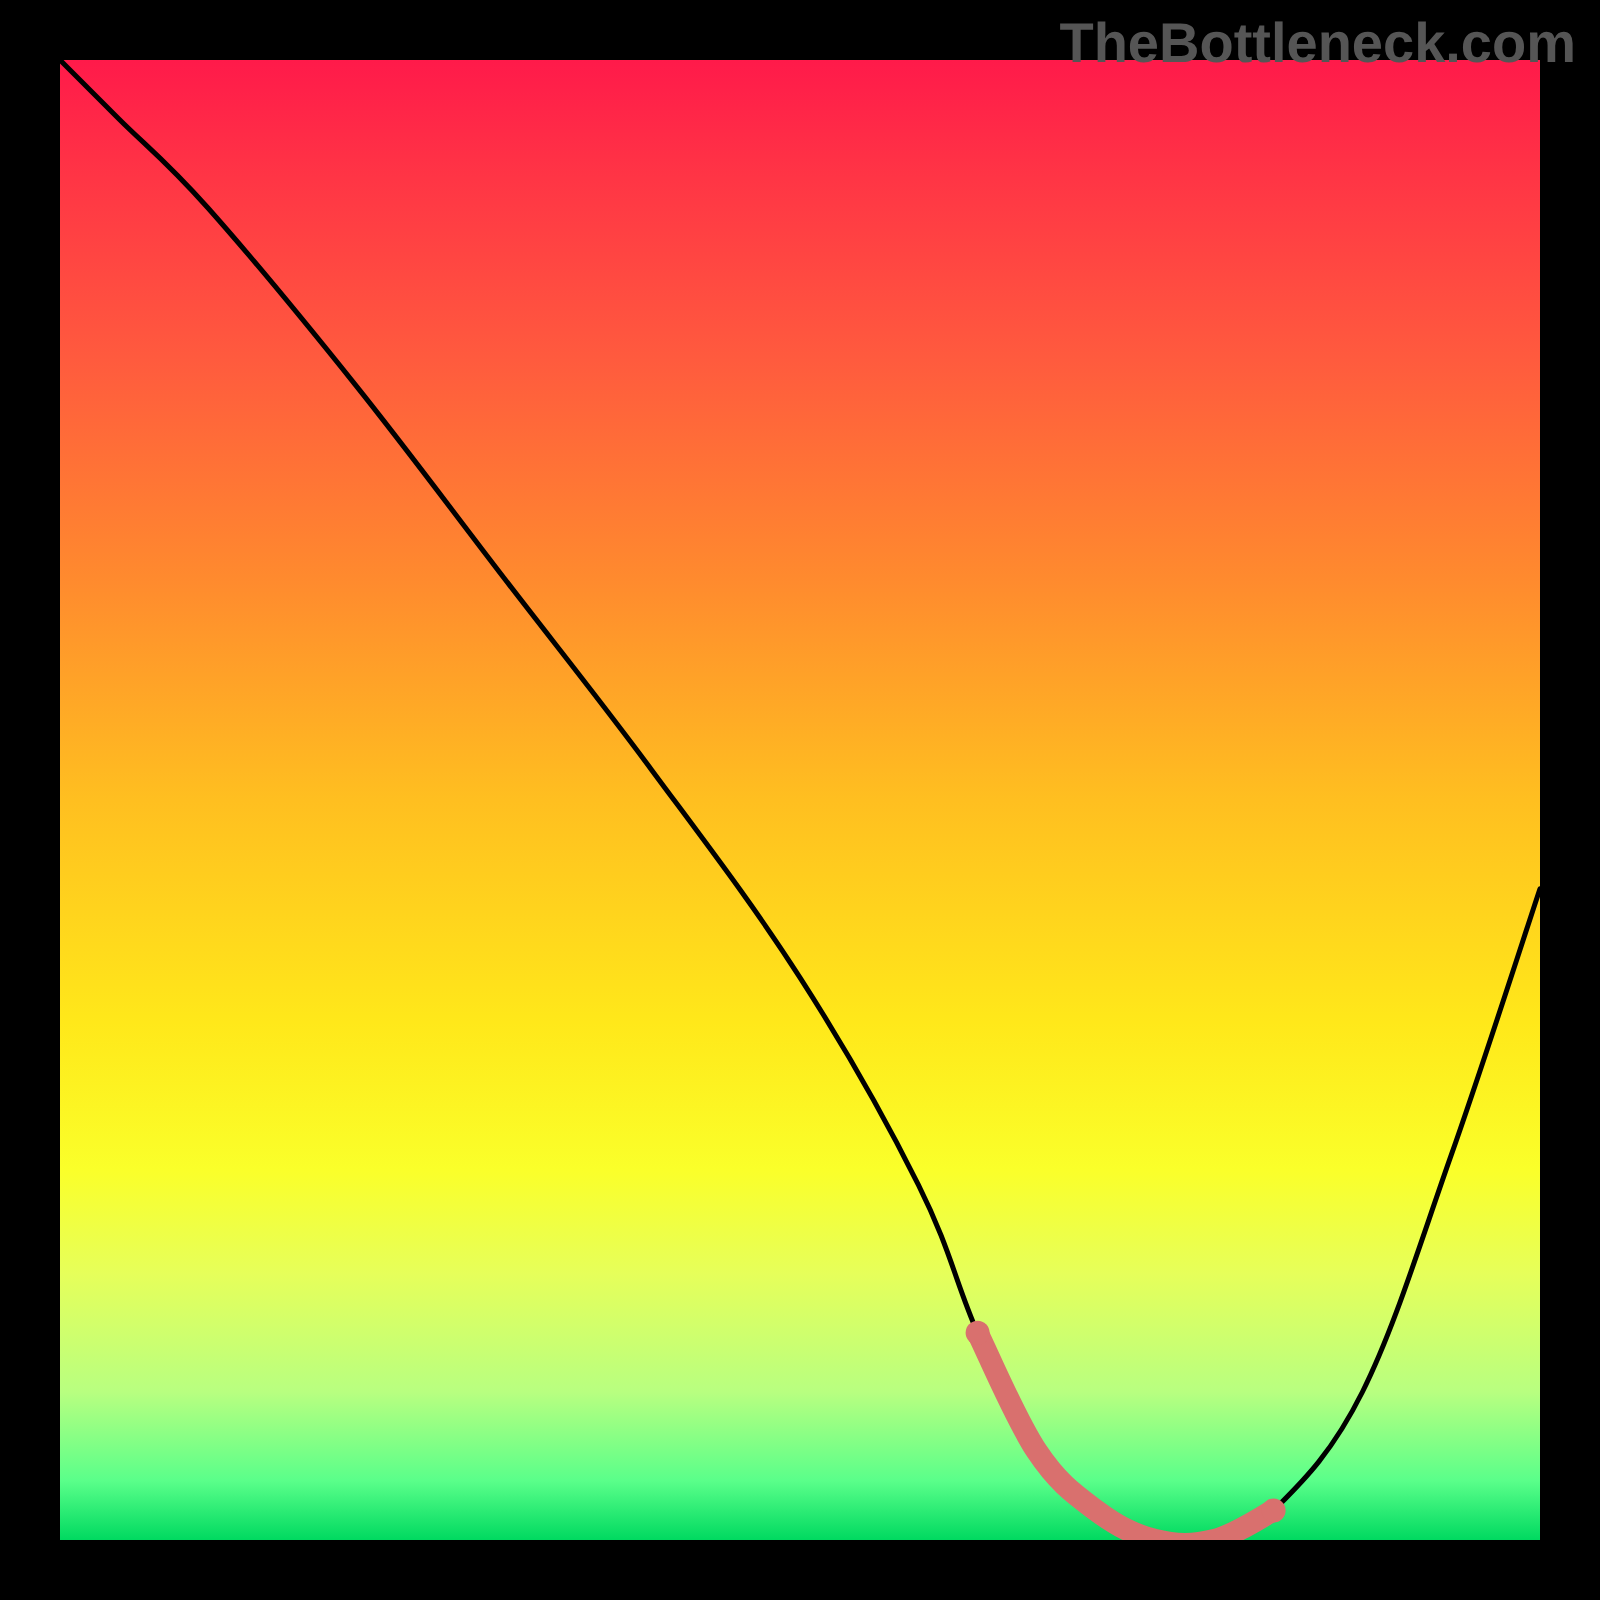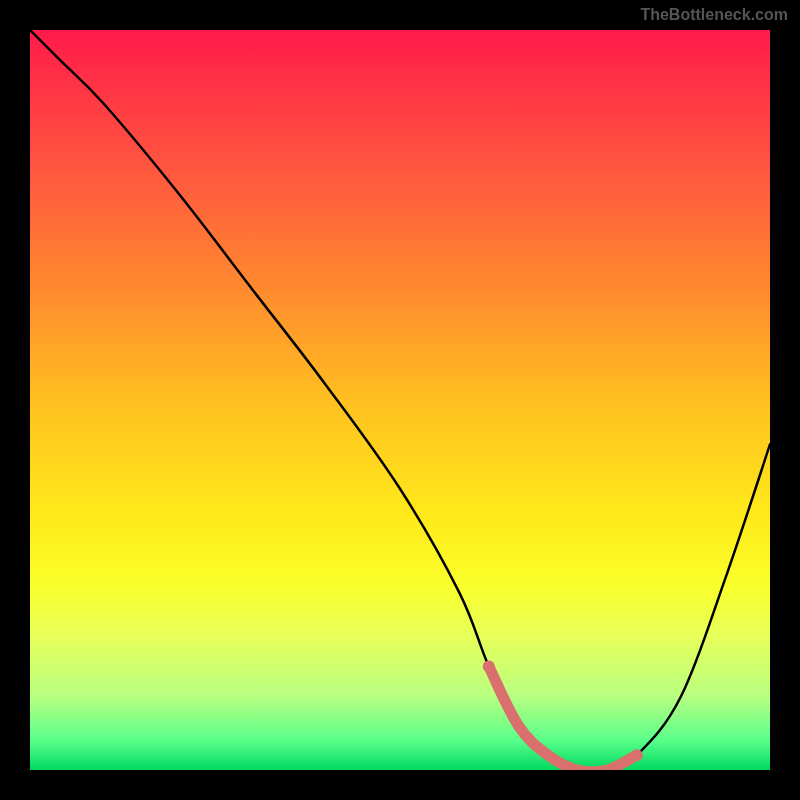--- a/index.html
+++ b/index.html
@@ -9,21 +9,21 @@
     background: #000;
     position: relative;
     font-family: Arial, sans-serif;
     overflow: hidden;
   }
   .watermark {
     position: absolute;
     top: 6px;
     right: 12px;
     color: #555;
-    font-size: 16px;
+    font-size: 28px;
     font-weight: bold;
     z-index: 5;
   }
   .plot-area {
     position: absolute;
     left: 30px;
     top: 30px;
     width: 740px;
     height: 740px;
     overflow: hidden;

